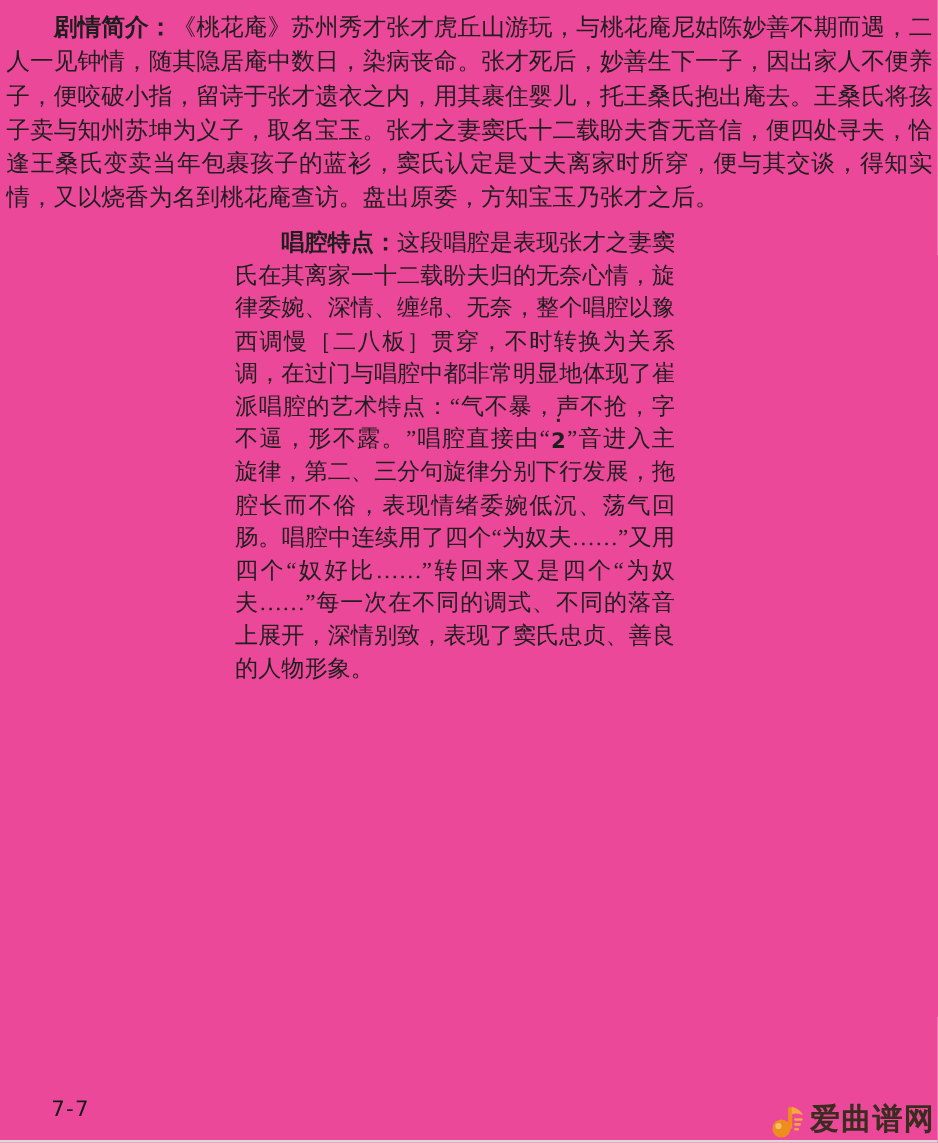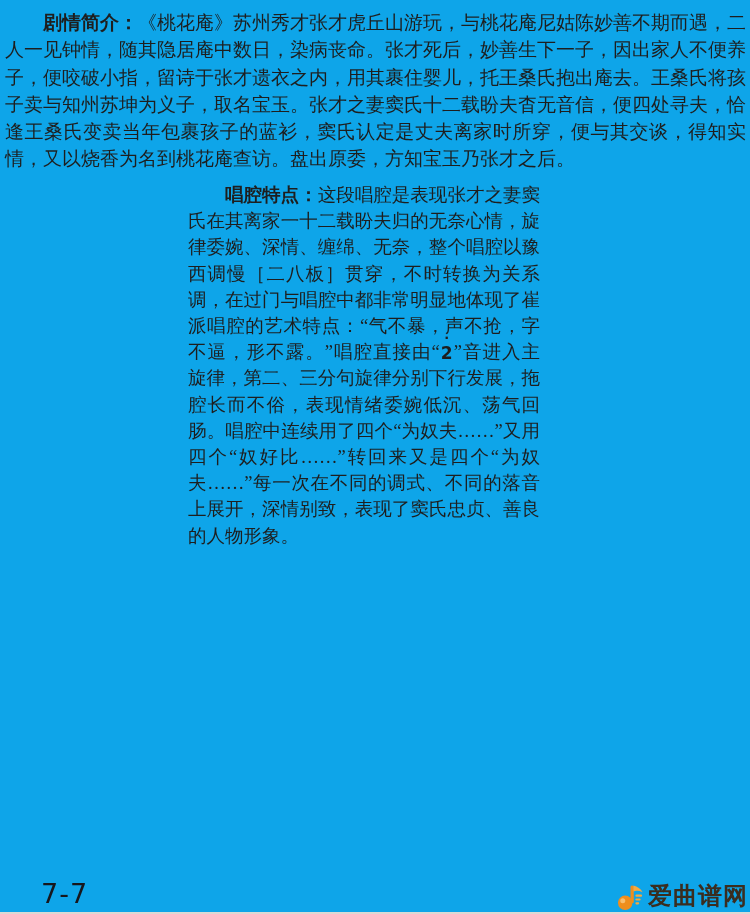--- a/index.html
+++ b/index.html
@@ -1,20 +1,20 @@
 <!DOCTYPE html>
 <html lang="zh"><head>
 <meta charset="utf-8">
 <style>
   html,body{margin:0;padding:0;}
   body{
     width:750px;height:914px;background:#ffffff;position:relative;overflow:hidden;
     font-family:"Liberation Serif", serif;
   }
-  .page{position:absolute;inset:0;background:#0ea5e9;}
+  .page{position:absolute;inset:0;background:#ec4899;}
 
   
   .synopsis{
     position:absolute;left:5px;top:9px;width:741px;margin:0;
     font-size:19px;line-height:27.3px;color:#1e1e1e;
     text-align:justify;text-justify:inter-character;text-indent:2em;
     letter-spacing:0;
   }
   
   .vocal{
@@ -32,21 +32,21 @@
   }
   .jianpu-num{font-size:17px;line-height:1;display:inline-block;transform:translateY(1px);}
   .jianpu-dot{
     position:absolute;top:-8px;left:50%;transform:translateX(-50%);
     font-size:13px;line-height:1;
   }
 
   
   .pagenum{
     position:absolute;left:41px;top:878px;
-    font-family:"DejaVu Sans", sans-serif;font-size:27px;font-weight:500;
+    font-family:"DejaVu Sans", sans-serif;font-size:17px;font-weight:500;
     color:#17171c;letter-spacing:1px;
   }
   .logo{
     position:absolute;right:2px;top:882px;height:28px;
     display:flex;gap:3px;
   }
   .logo-icon{width:29px;height:29px;display:block;}
   .logo-text{
     font-family:"Liberation Serif", serif;font-weight:700;
     font-size:24px;line-height:28px;letter-spacing:1px;

